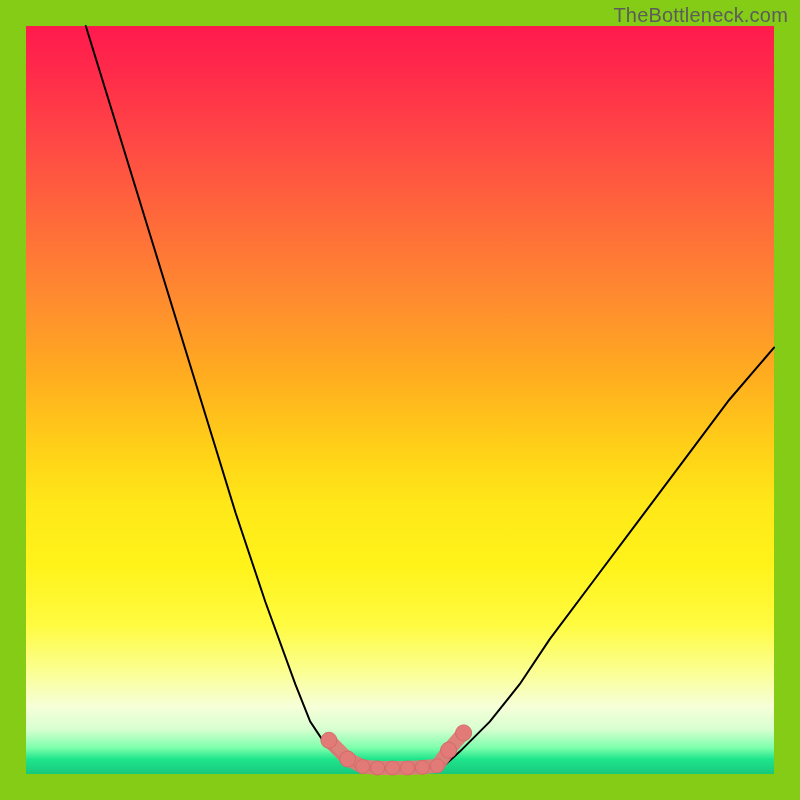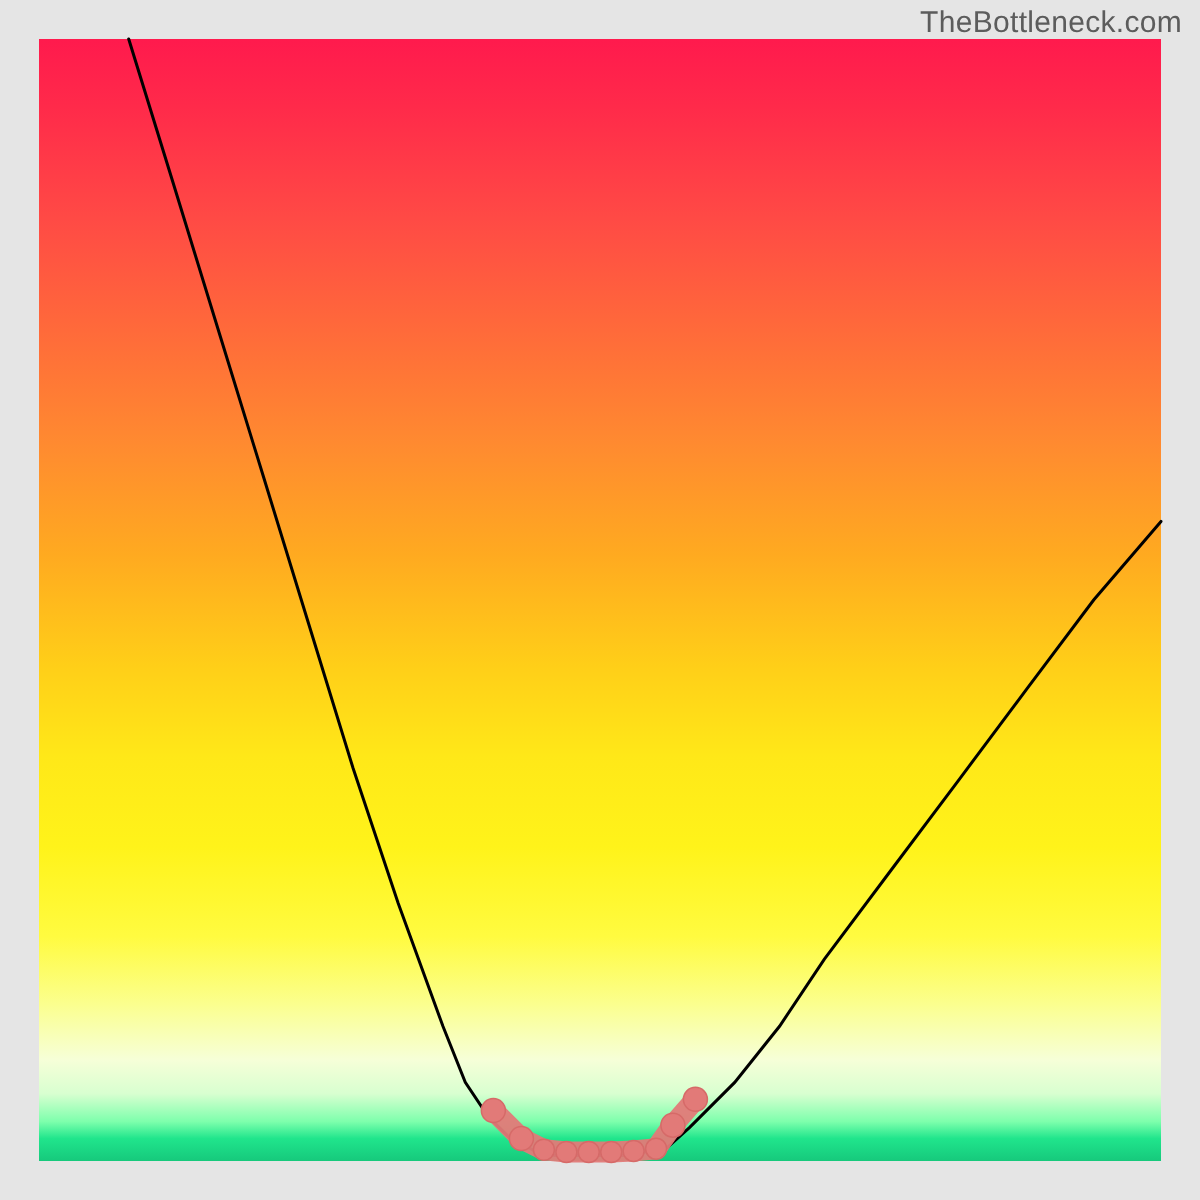--- a/index.html
+++ b/index.html
@@ -9,21 +9,21 @@
     height: 800px;
     background: #000;
     overflow: hidden;
   }
   .frame {
     position: absolute;
     left: 0;
     top: 0;
     width: 800px;
     height: 800px;
-    background: #e5e5e5;
+    background: #84cc16;
   }
   .plot {
     position: absolute;
     left: 26px;
     top: 26px;
     width: 748px;
     height: 748px;
     
     background: linear-gradient(to bottom,
       #ff1a4d 0%,

